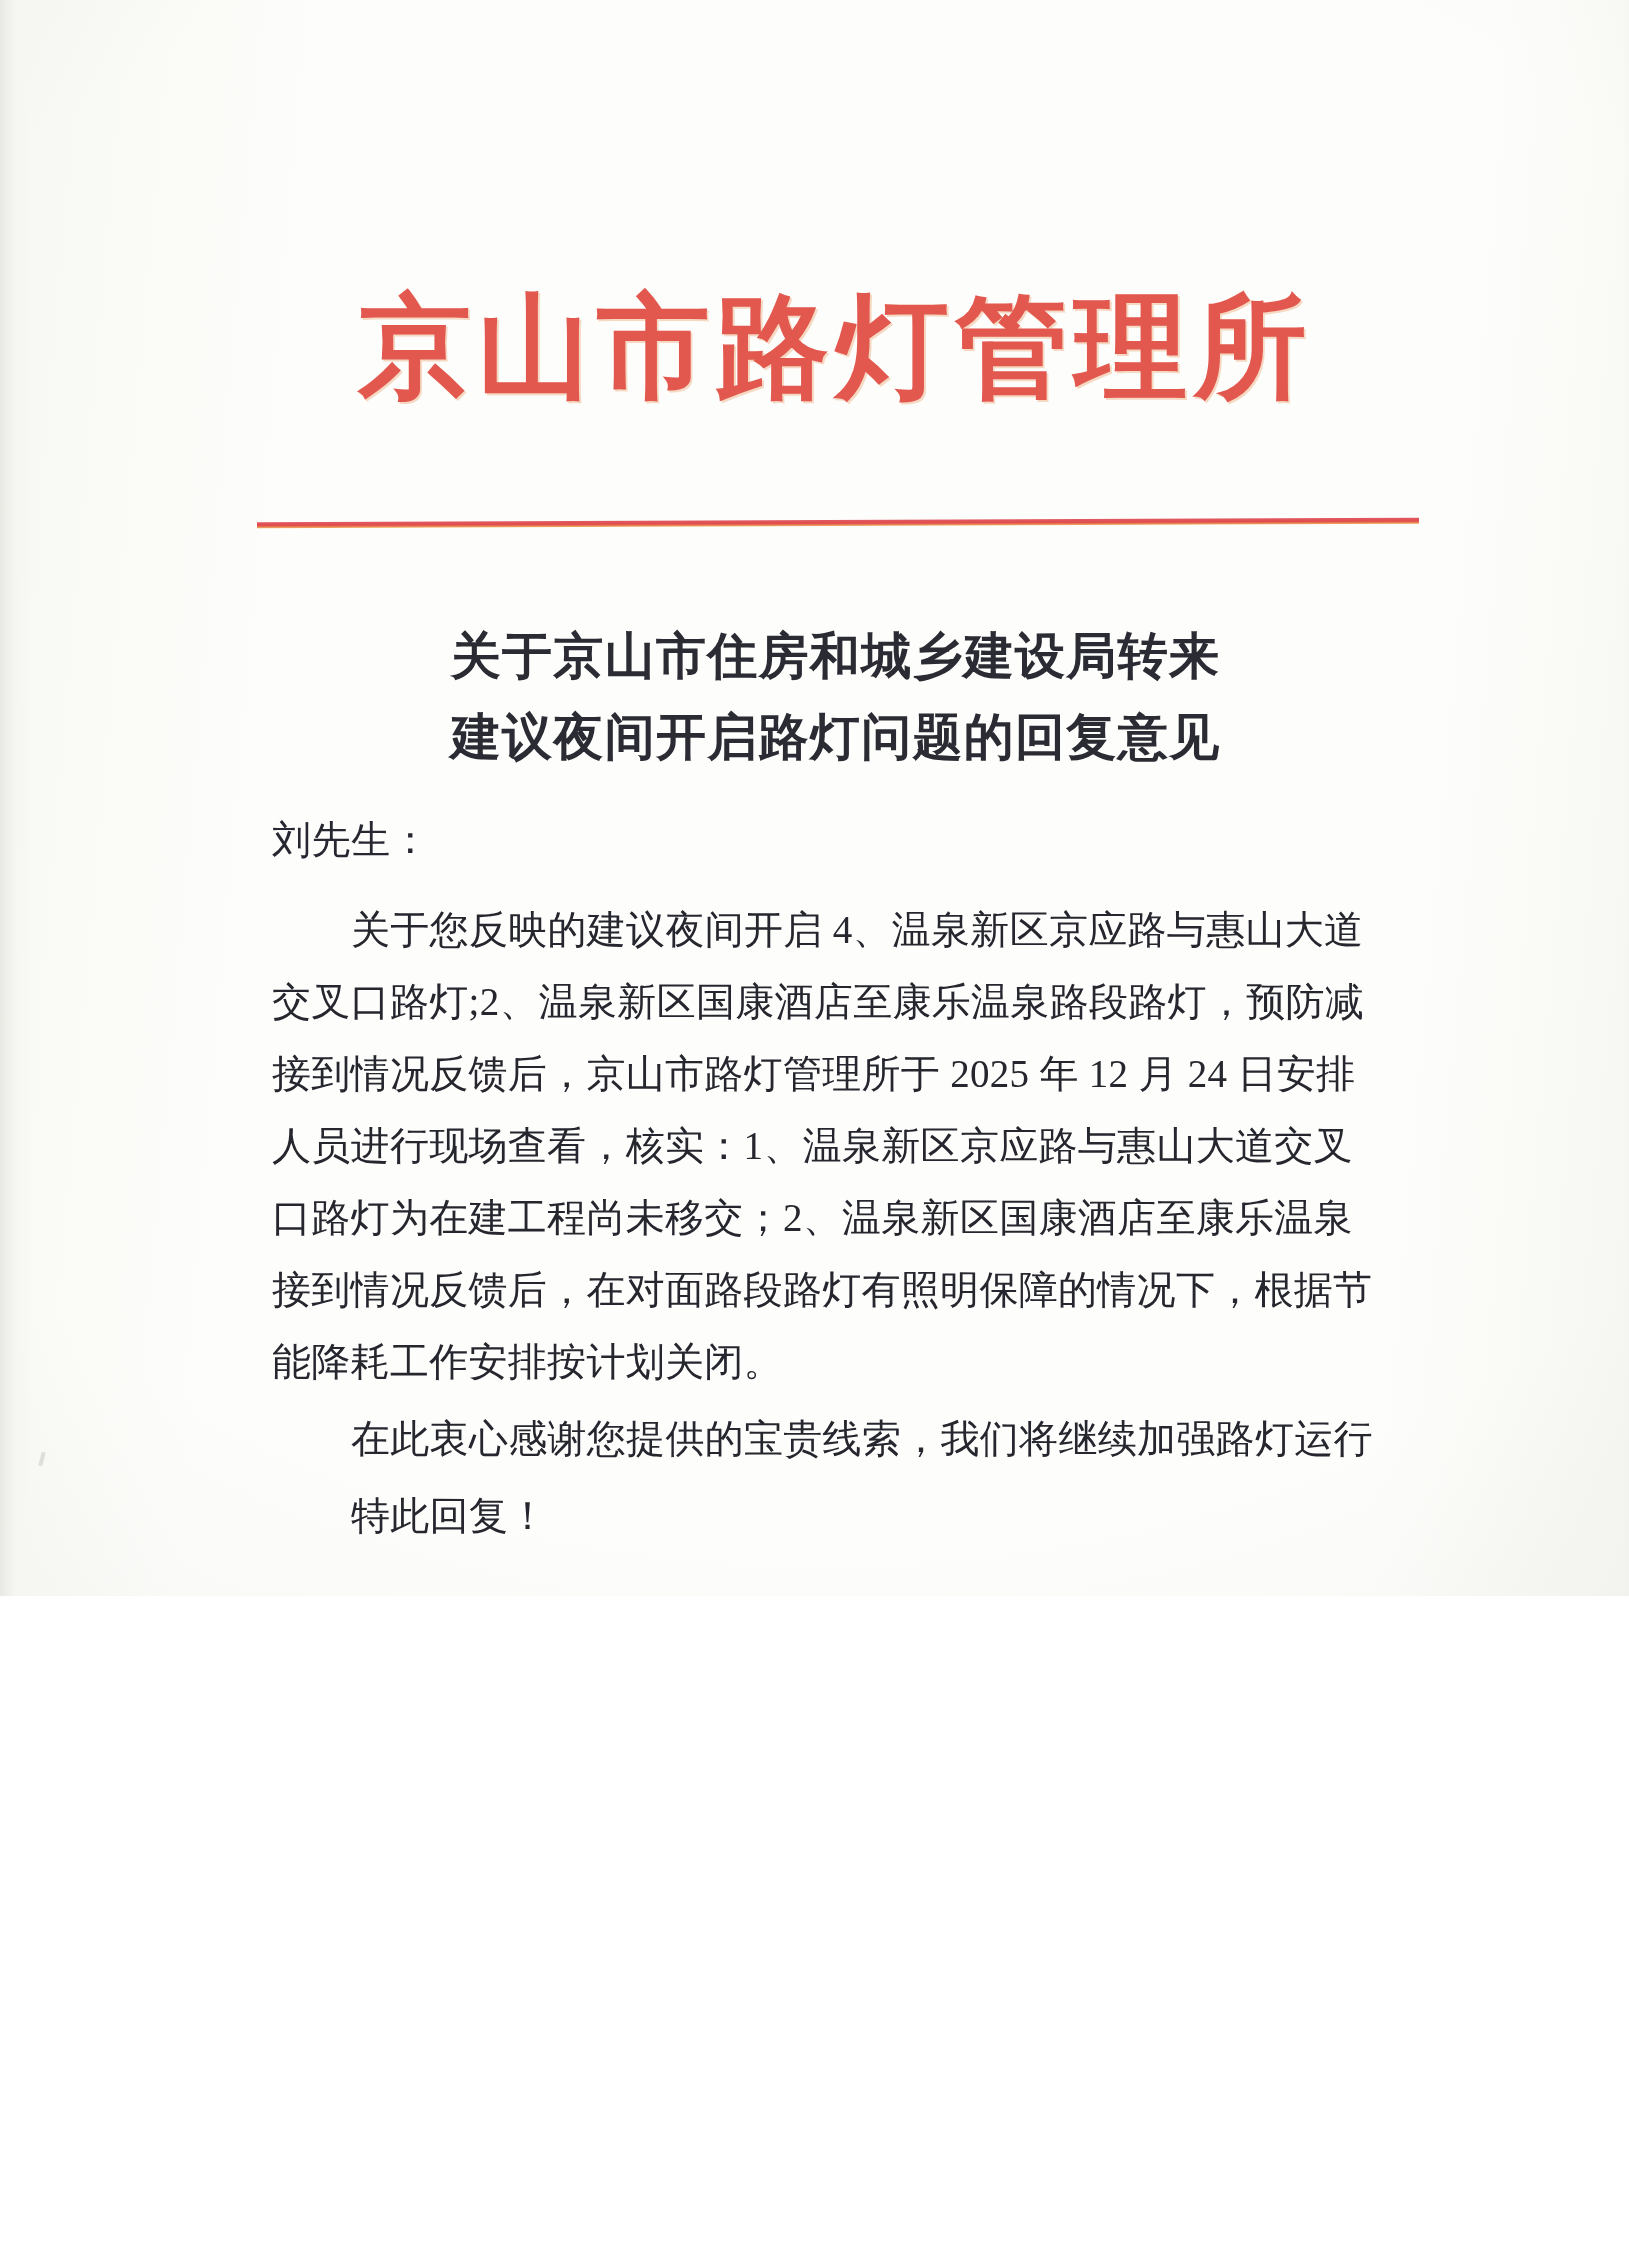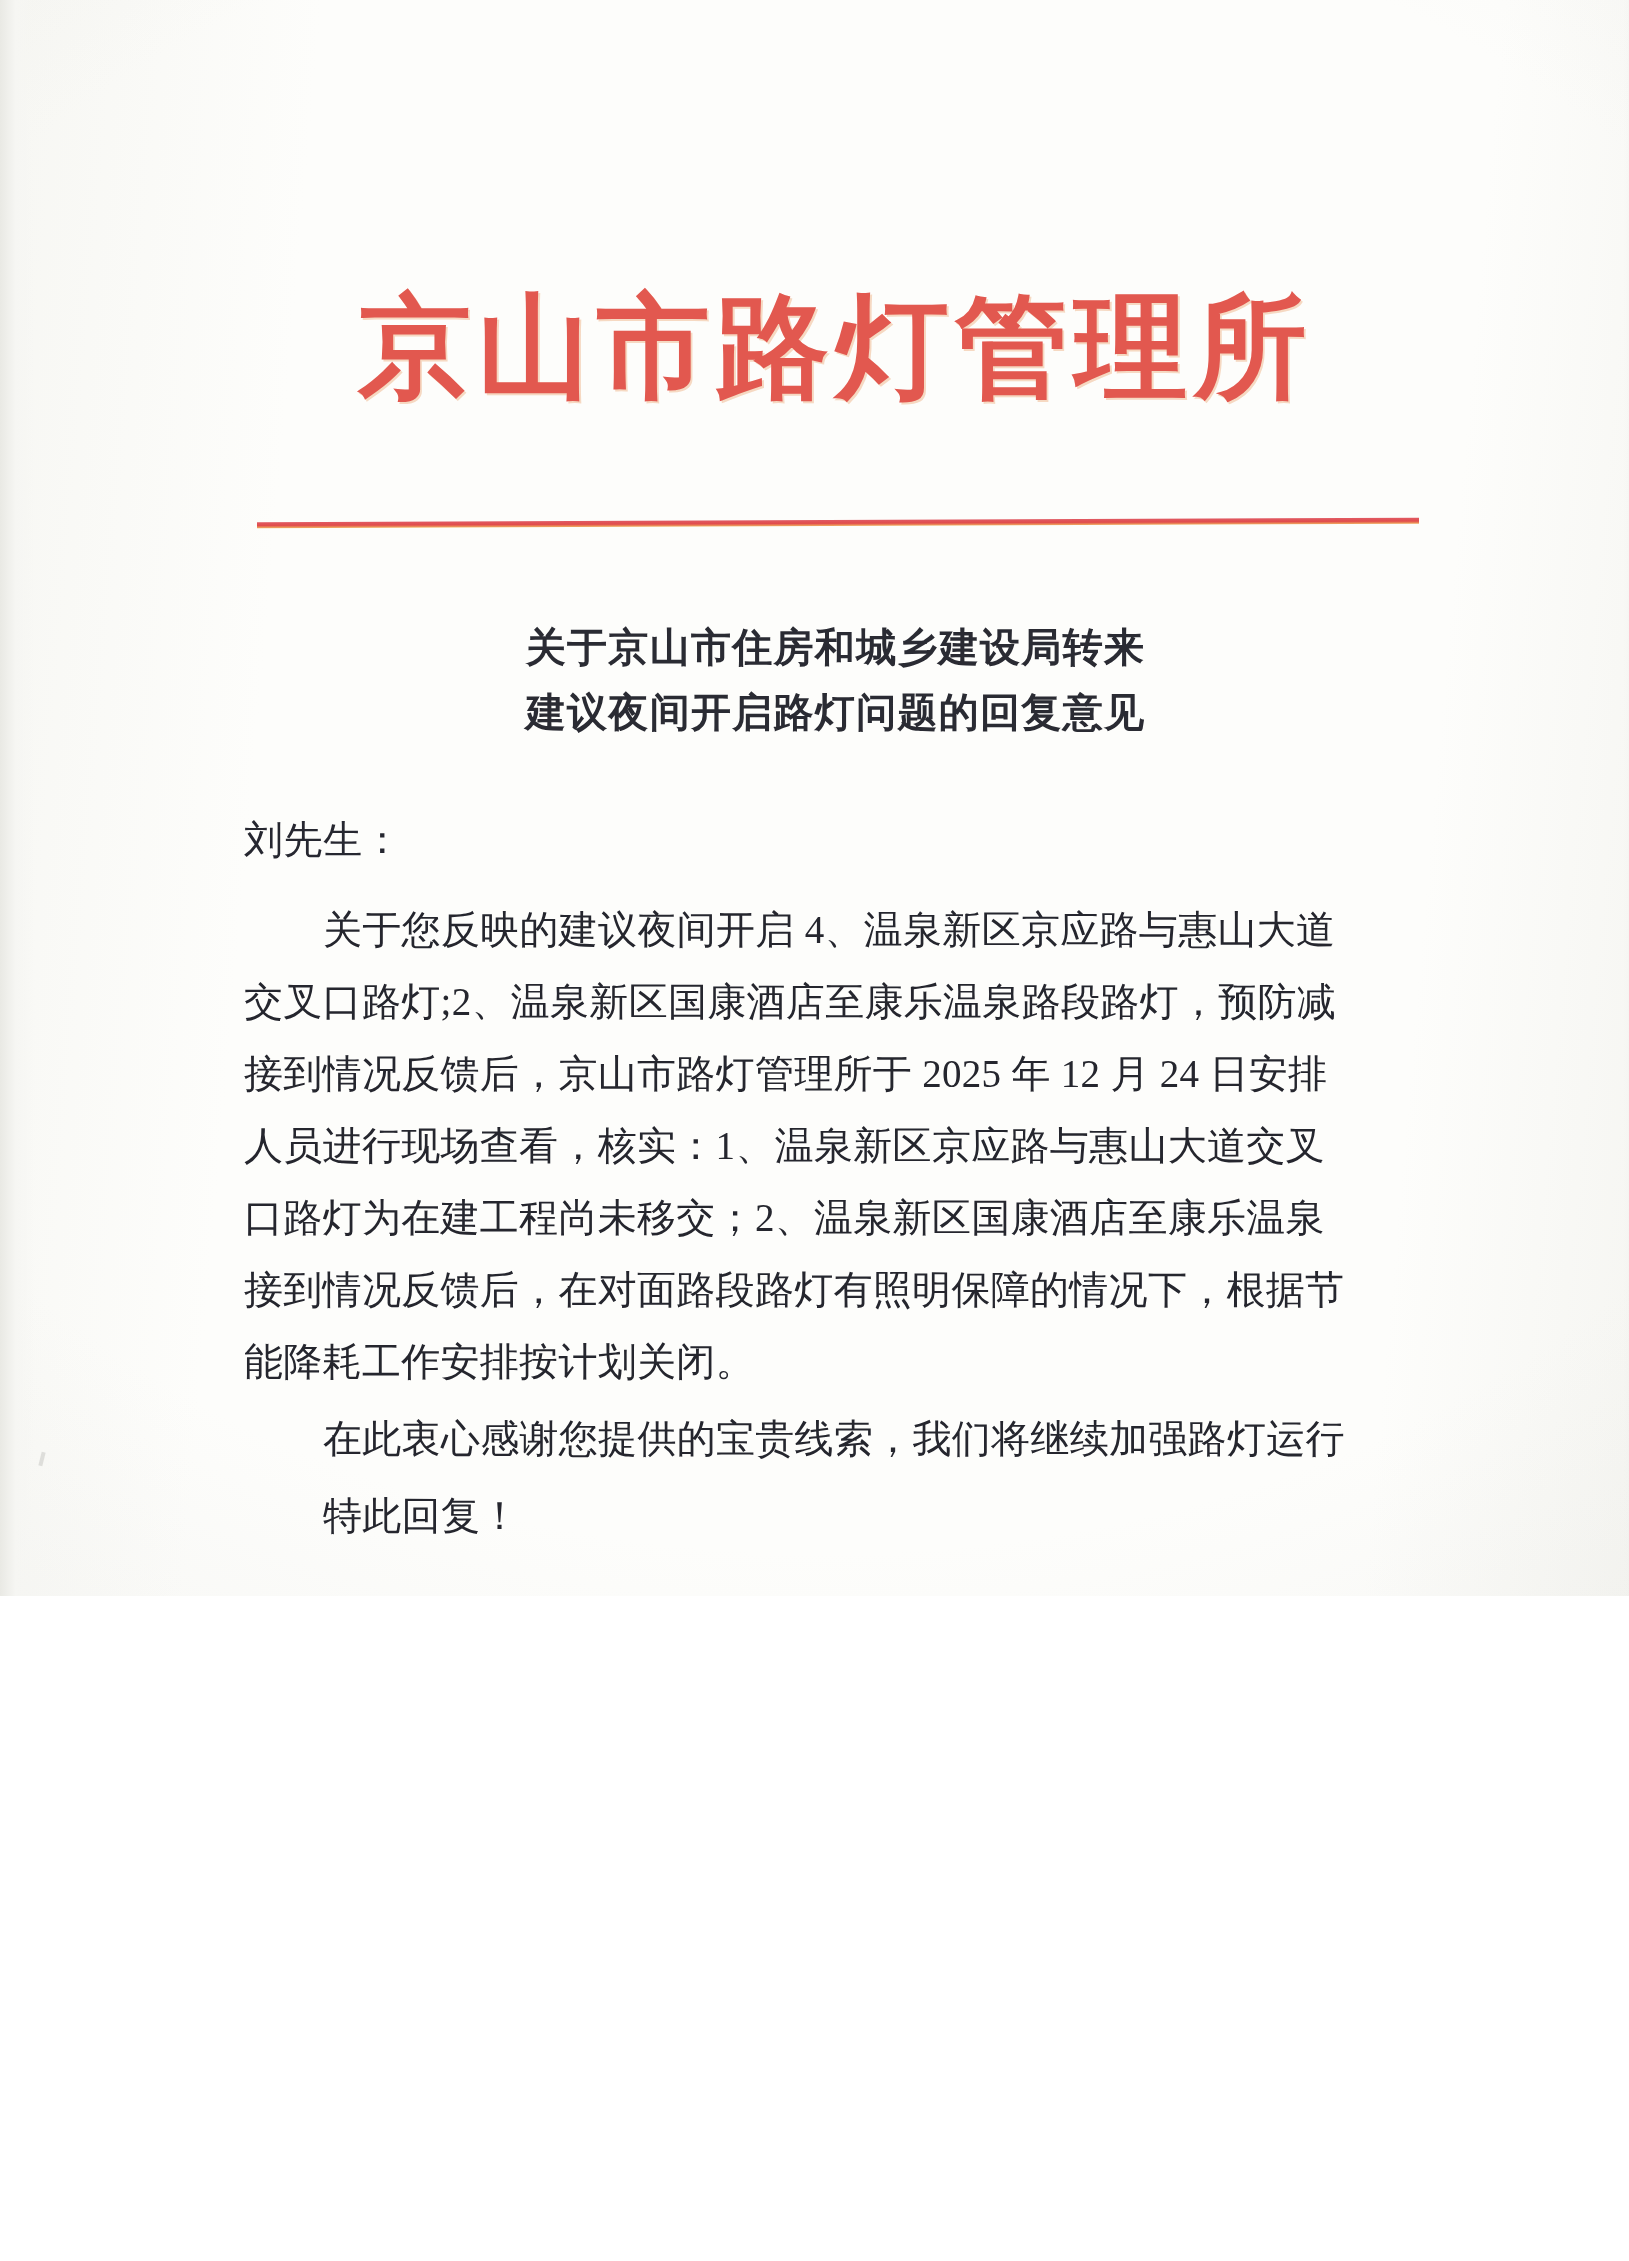--- a/index.html
+++ b/index.html
@@ -74,32 +74,32 @@
   
   #doc-title {
     position: absolute;
     left: 255px;
     top: 616px;
     width: 1161px;
     text-align: center;
   }
   .doc-title-line {
     font-family: "Liberation Serif", "DejaVu Serif", serif;
-    font-size: 40px;
+    font-size: 50px;
     font-weight: 700;
     color: #2a2b33;
     line-height: 1.62;
     letter-spacing: 1.3px;
     white-space: nowrap;
   }
 
   
   #body-block {
     position: absolute;
-    left: 244px;
+    left: 272px;
     top: 820px;
     width: 1161px;
   }
   .salutation {
     font-size: 39px;
     line-height: 1.0;
     color: #262730;
     letter-spacing: 0.6px;
     margin-bottom: 35px;
     font-family: "Liberation Serif", "DejaVu Serif", serif;

